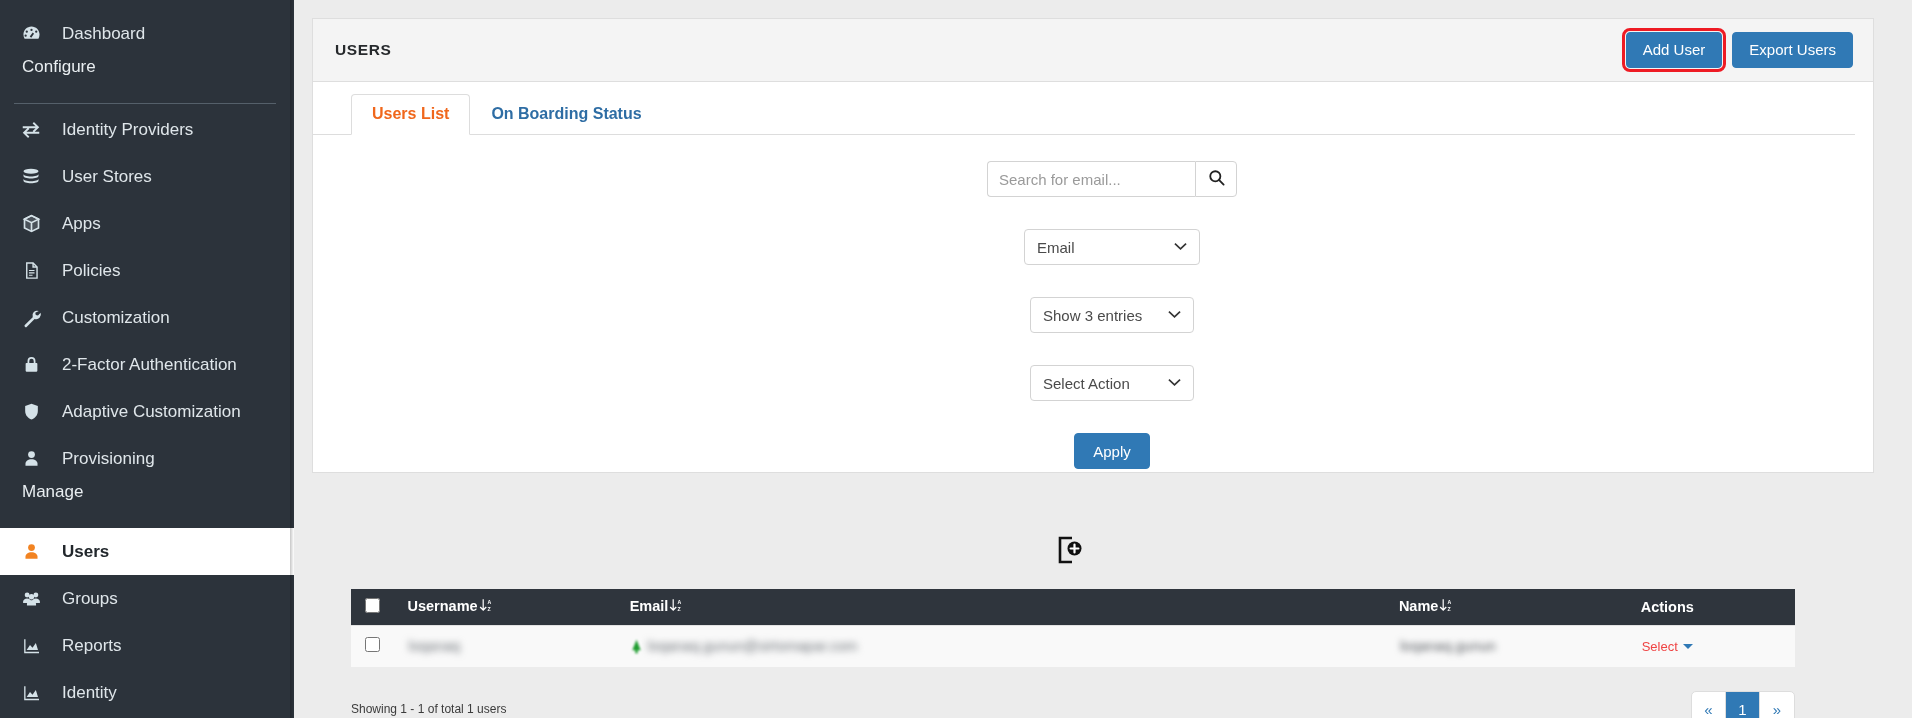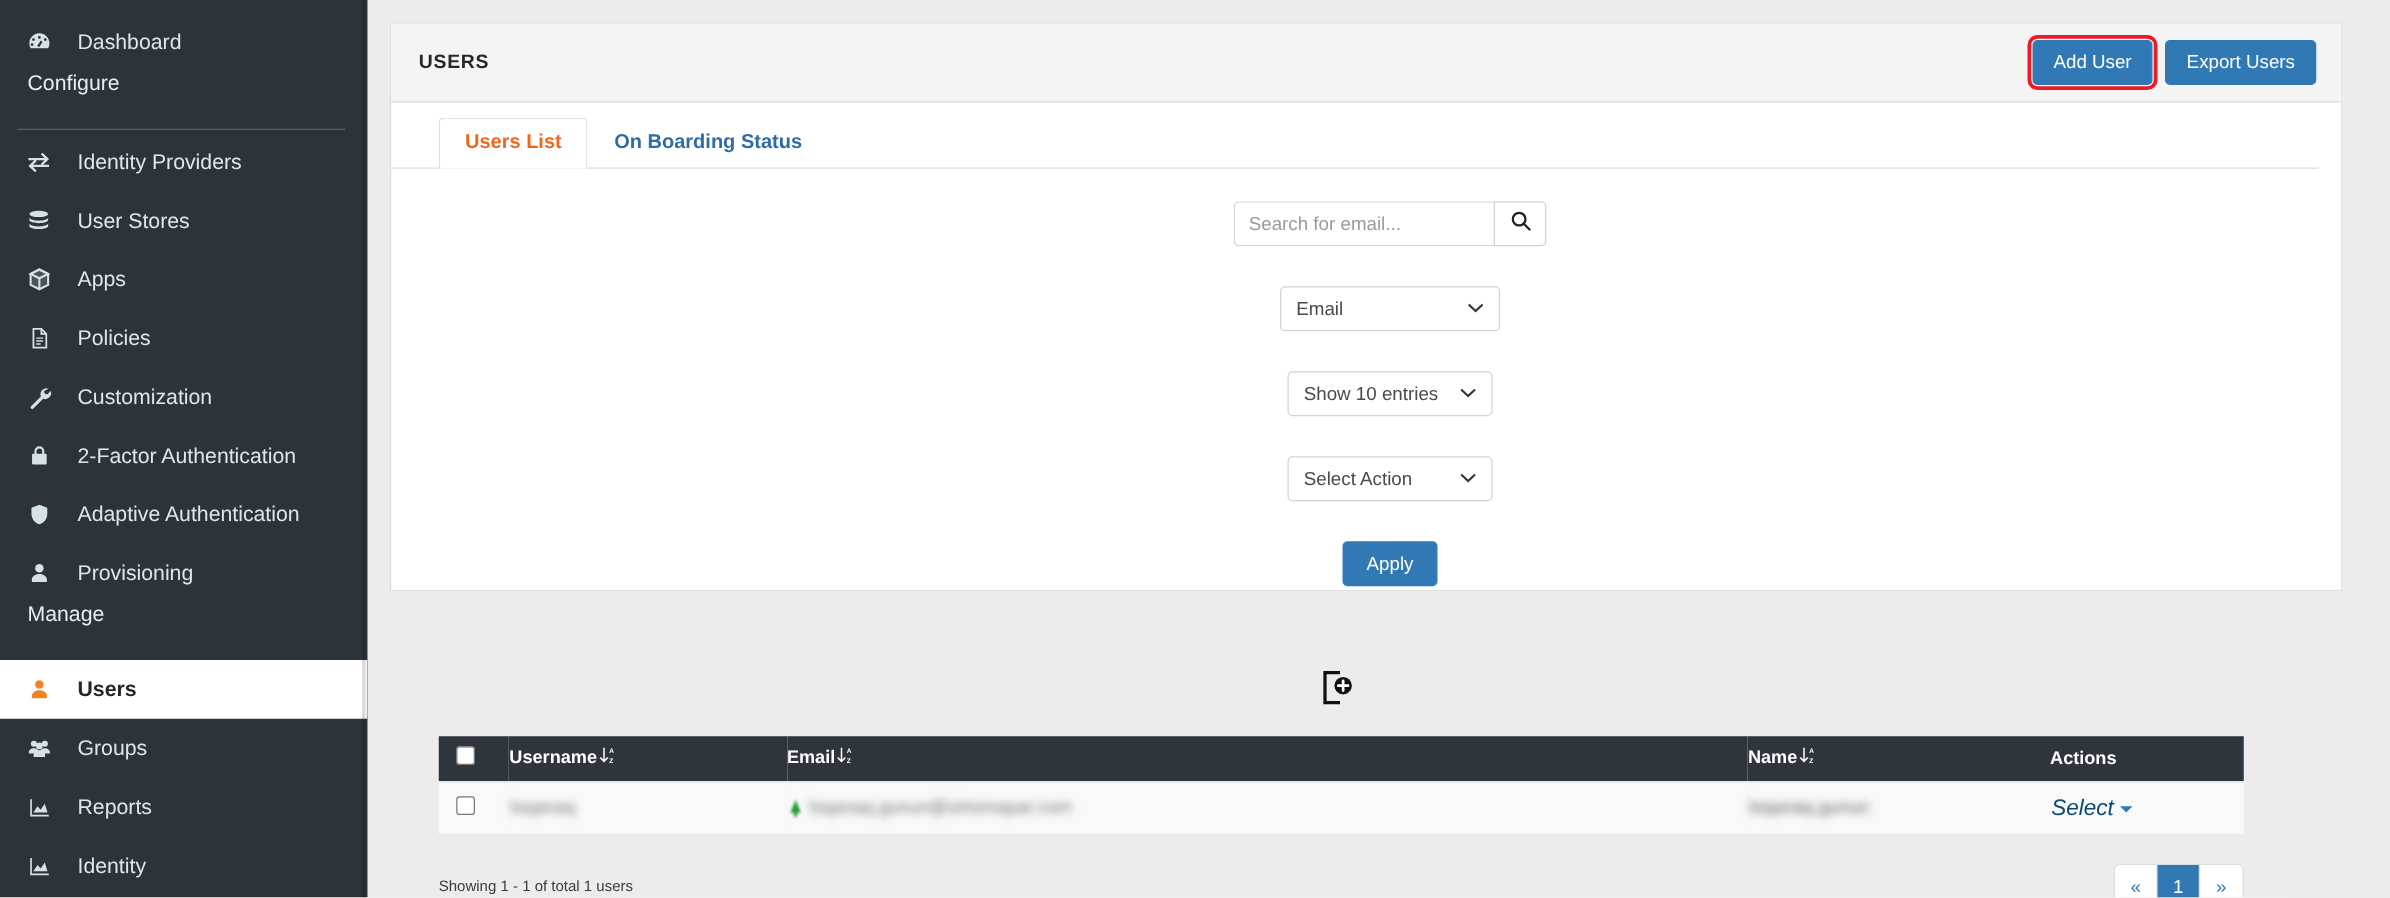--- a/index.html
+++ b/index.html
@@ -235,25 +235,24 @@
     color: #555;
     vertical-align: middle;
     border-top: 1px solid #e2e2e2;
   }
   td.col-check { padding-left: 14px; }
   .blur { filter: blur(3.6px); display: inline-block; color: #6e7379; }
   .blur-dark { filter: blur(3.3px); display:inline-block; color: #5d6166; }
   .email-cell { display: flex; align-items: center; }
   .green-dot { margin-right: 6px; display: flex; filter: blur(1.1px); }
   .select-link {
-    color: #0c4a6e;
-    font-size: 18px;
+    color: #ef4444;
+    font-size: 13px;
     cursor: pointer;
     white-space: nowrap;
-    font-style: italic;
   }
   .select-link .tri {
     display: inline-block;
     margin-left: 5px;
     border-left: 5px solid transparent;
     border-right: 5px solid transparent;
     border-top: 5px solid #3079b5;
     vertical-align: 2px;
   }
   input[type=checkbox] {
@@ -370,21 +369,21 @@
       </span>
       <span class="lbl">2-Factor Authentication</span>
     </div>
 
     <div class="nav-item">
       <span class="ico">
         <svg width="19" height="21" viewBox="0 0 24 24" fill="currentColor">
             <path d="M12 2.2l8 3v6.2c0 5-3.4 9.4-8 10.6-4.6-1.2-8-5.6-8-10.6V5.2z"></path>
           </svg>
       </span>
-      <span class="lbl">Adaptive Authentication</span>
+      <span class="lbl">Adaptive Customization</span>
     </div>
 
     <div class="nav-item">
       <span class="ico">
         <svg width="19" height="21" viewBox="0 0 24 24" fill="currentColor">
             <circle cx="12" cy="7" r="4.3"></circle>
             <path d="M12 13c-4.4 0-7.6 2.6-7.6 5.6V21h15.2v-2.4c0-3-3.2-5.6-7.6-5.6z"></path>
           </svg>
       </span>
       <span class="lbl">Provisioning</span>
@@ -470,21 +469,21 @@
         <div class="sel sel-email">
           <span>Email</span>
           <span class="caret">
             <svg width="13" height="9" viewBox="0 0 14 9" fill="none" stroke="#333" stroke-width="1.8">
                 <path d="M1 1.4L7 7l6-5.6"></path>
               </svg>
           </span>
         </div>
 
         <div class="sel sel-entries">
-          <span>Show 10 entries</span>
+          <span>Show 3 entries</span>
           <span class="caret">
             <svg width="13" height="9" viewBox="0 0 14 9" fill="none" stroke="#333" stroke-width="1.8">
                 <path d="M1 1.4L7 7l6-5.6"></path>
               </svg>
           </span>
         </div>
 
         <div class="sel sel-action">
           <span>Select Action</span>
           <span class="caret">

